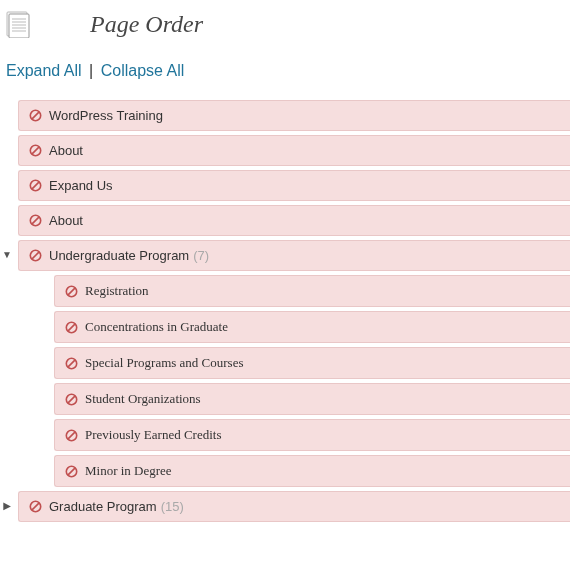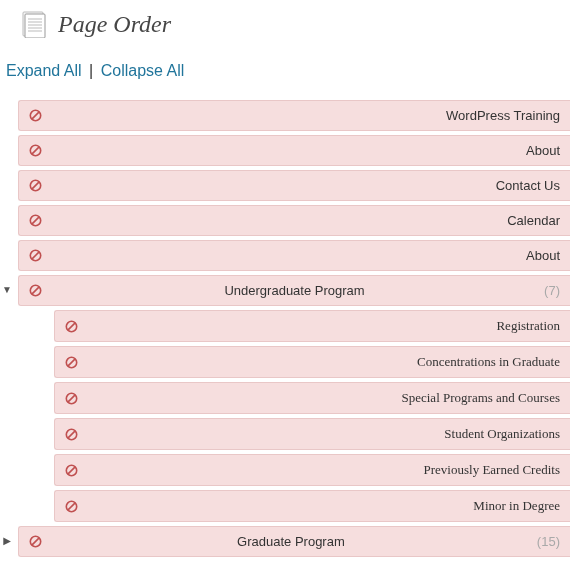--- a/index.html
+++ b/index.html
@@ -6,21 +6,22 @@
   body {
     font-family: "Lucida Grande", "Lucida Sans Unicode", Arial, sans-serif;
     font-size: 13px;
     background: #fff;
     color: #333;
     width: 570px;
   }
   .header {
     display: flex;
     align-items: center;
-    padding: 10px 6px 6px 20px;
+    padding: 10px 6px 6px 4px;
+    gap: 48px;
   }
   .header-icon {
     width: 28px;
     height: 28px;
     margin-right: 10px;
     flex-shrink: 0;
   }
   .header-title {
     font-family: Georgia, "Times New Roman", serif;
     font-style: italic;
@@ -50,21 +51,20 @@
     background: #f6dede;
     border: 1px solid #e9c7c7;
     border-radius: 3px 0 0 3px;
     border-right: none;
     padding: 7px 10px 7px 10px;
     margin-bottom: 4px;
     display: flex;
     align-items: center;
     cursor: move;
     color: #333;
-    justify-content: space-between;
   }
   .disclosure {
     position: absolute;
     left: -18px;
     top: 7px;
     width: 14px;
     height: 14px;
     display: flex;
     align-items: center;
     justify-content: center;
@@ -134,30 +134,21 @@
             </svg></span>
           <span class="page-label">About</span>
         </div>
       </li>
       <li class="page-item">
         <div class="row">
           <span class="no-icon"><svg viewBox="0 0 13 13" width="13" height="13">
               <circle cx="6.5" cy="6.5" r="5.2" fill="none" stroke="#c05050" stroke-width="1.6"></circle>
               <line x1="3.1" y1="9.9" x2="9.9" y2="3.1" stroke="#c05050" stroke-width="1.6"></line>
             </svg></span>
-          <span class="page-label">Contact Us</span>
-        </div>
-      </li>
-      <li class="page-item">
-        <div class="row">
-          <span class="no-icon"><svg viewBox="0 0 13 13" width="13" height="13">
-              <circle cx="6.5" cy="6.5" r="5.2" fill="none" stroke="#c05050" stroke-width="1.6"></circle>
-              <line x1="3.1" y1="9.9" x2="9.9" y2="3.1" stroke="#c05050" stroke-width="1.6"></line>
-            </svg></span>
-          <span class="page-label">Calendar</span>
+          <span class="page-label">Expand Us</span>
         </div>
       </li>
       <li class="page-item">
         <div class="row">
           <span class="no-icon"><svg viewBox="0 0 13 13" width="13" height="13">
               <circle cx="6.5" cy="6.5" r="5.2" fill="none" stroke="#c05050" stroke-width="1.6"></circle>
               <line x1="3.1" y1="9.9" x2="9.9" y2="3.1" stroke="#c05050" stroke-width="1.6"></line>
             </svg></span>
           <span class="page-label">About</span>
         </div>

